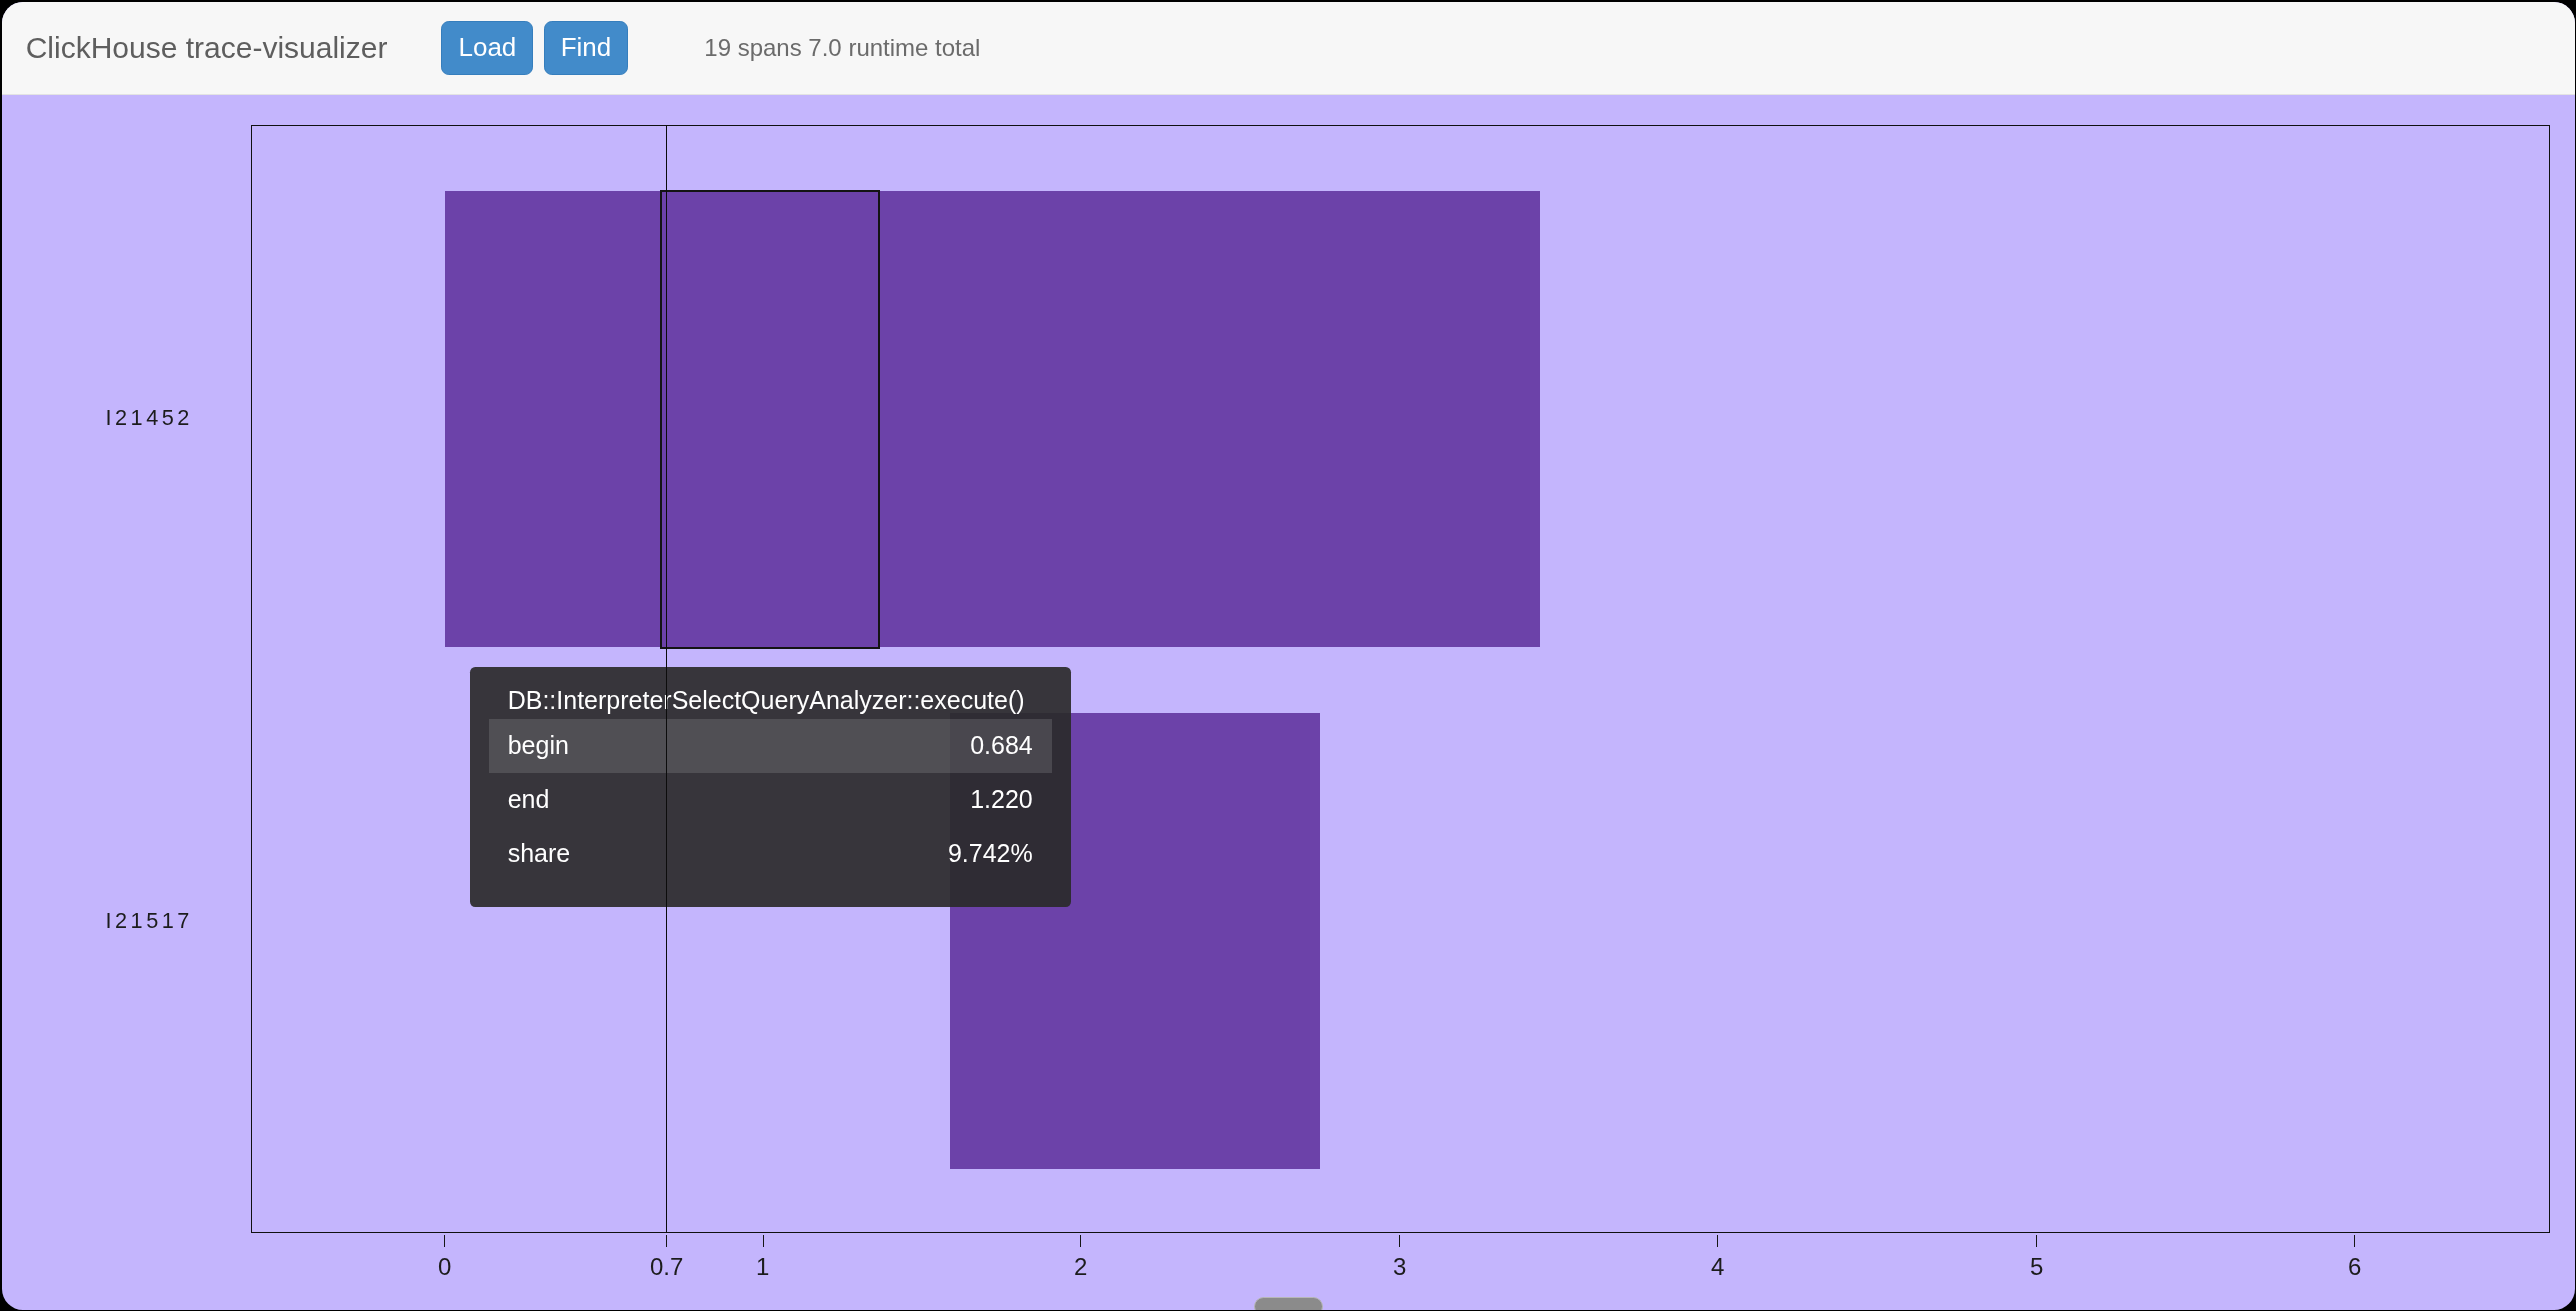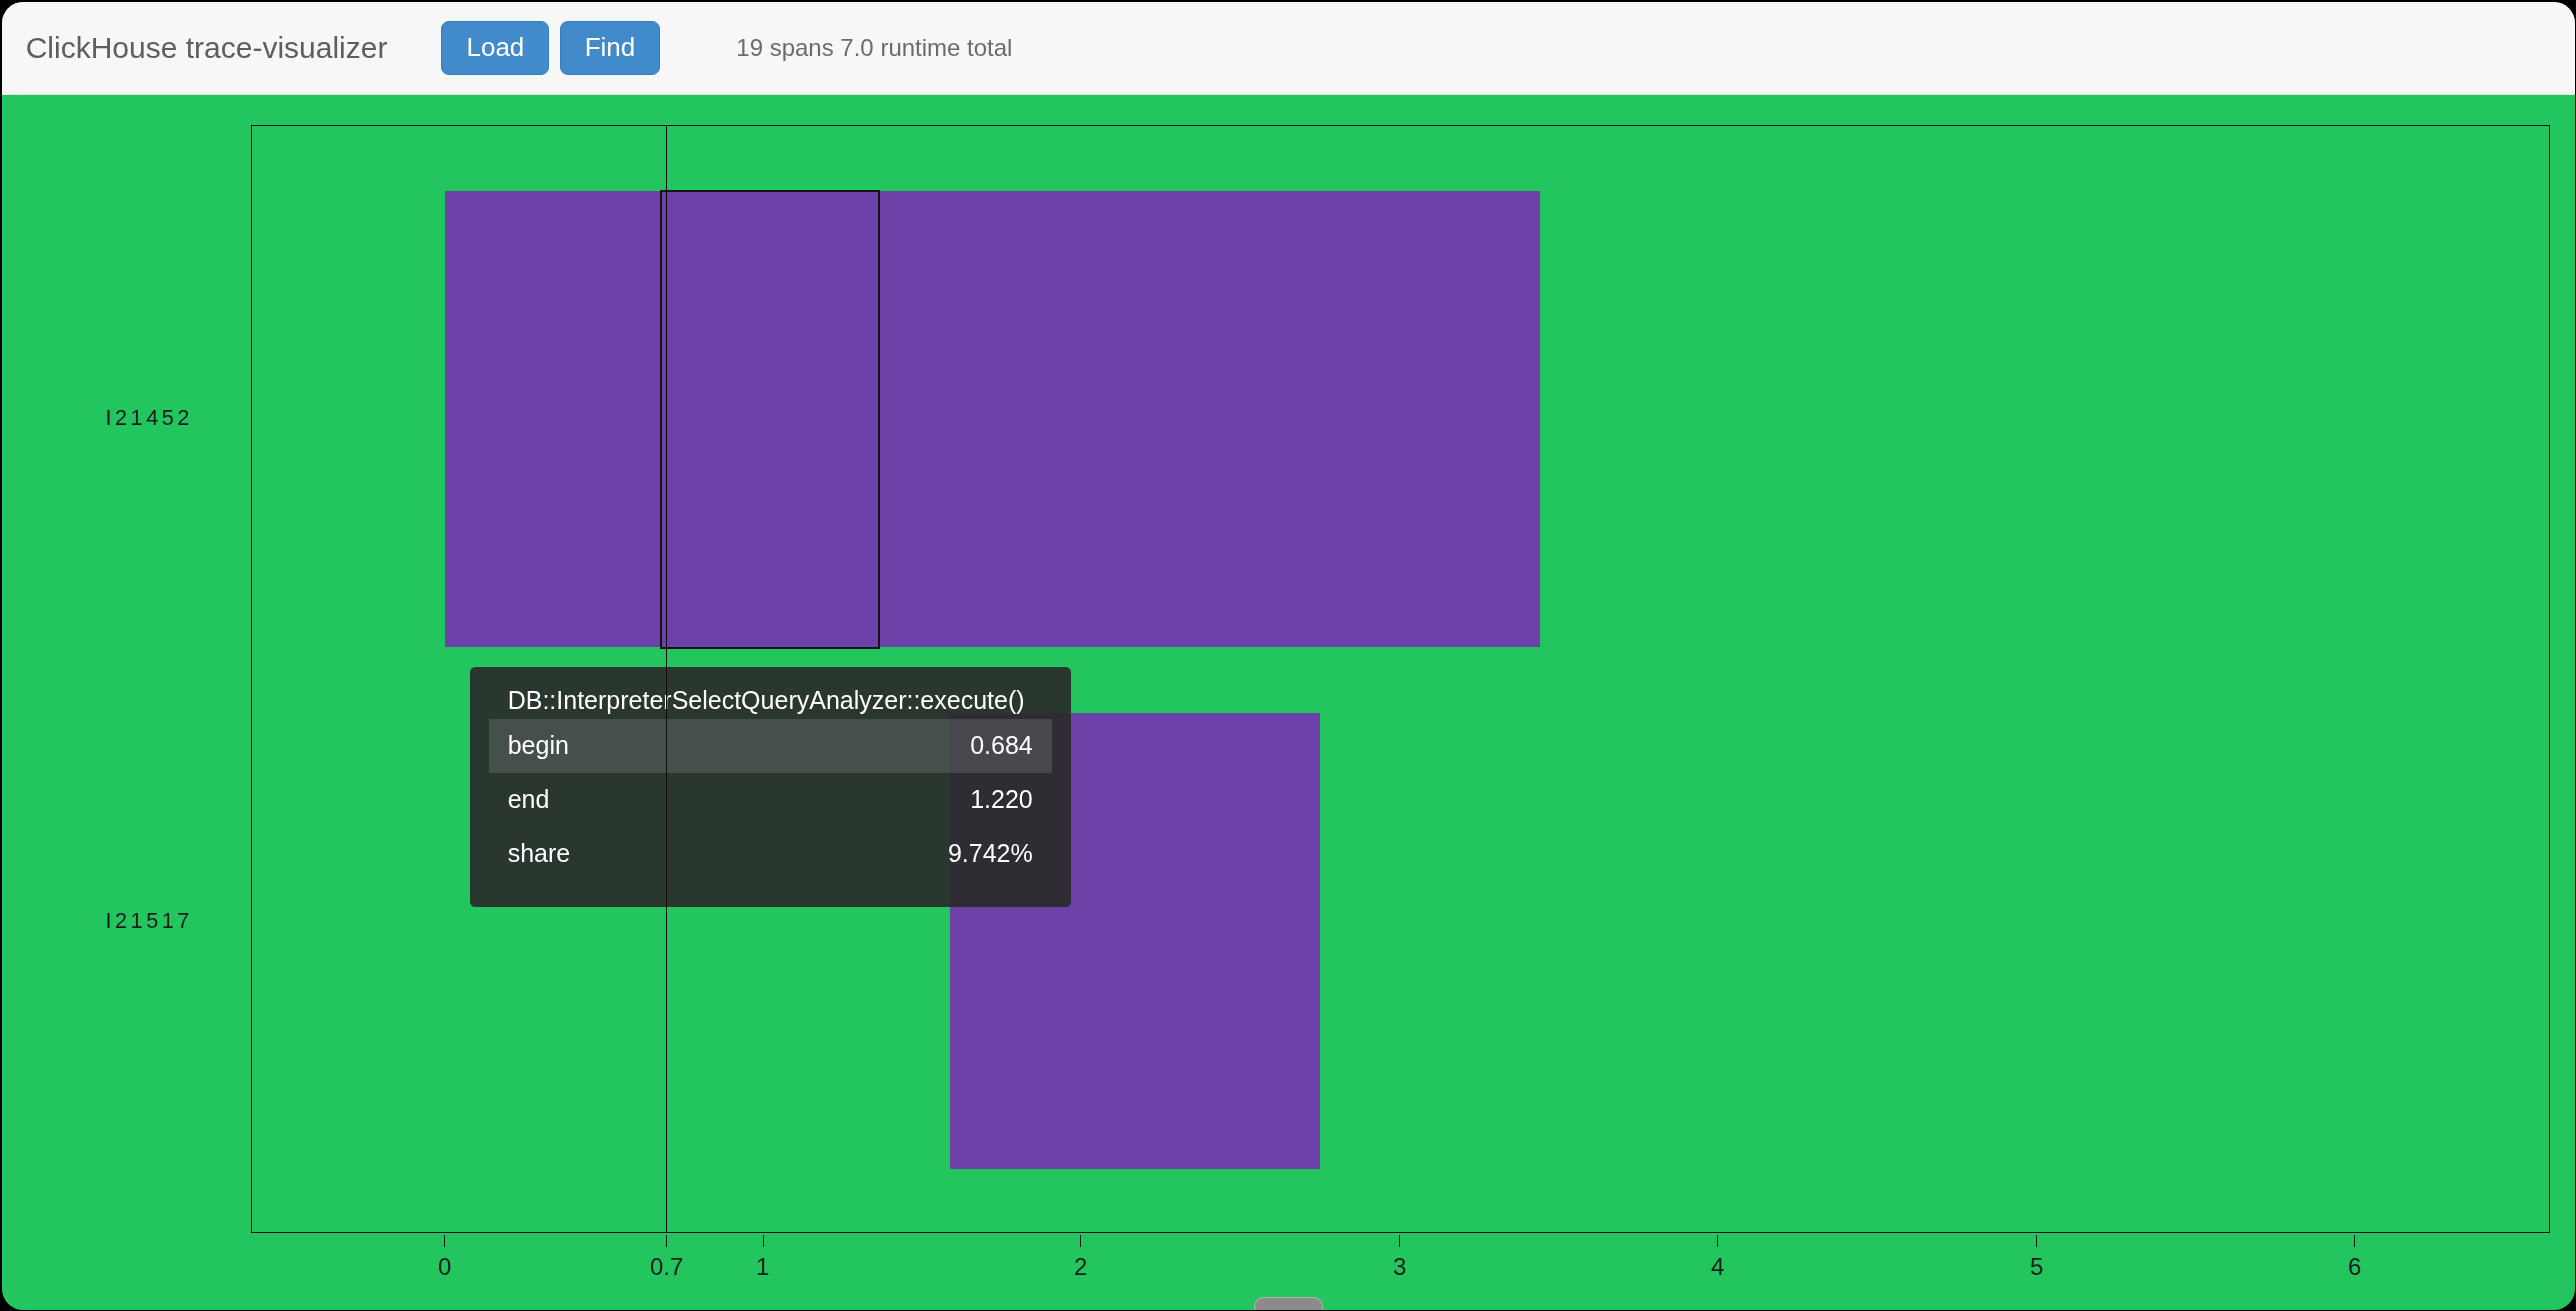--- a/index.html
+++ b/index.html
@@ -1,24 +1,24 @@
 <!DOCTYPE html>
 <html style="font-size:14px"><head>
 <meta charset="utf-8">
 <style>
   html,body{margin:0;padding:0;background:#000;width:2576px;height:1311px;overflow:hidden;
             font-family:"Liberation Sans",sans-serif;}
-  .window{position:absolute;left:1.7px;top:1.7px;width:2573px;height:1308px;background:#22c55e;
+  .window{position:absolute;left:1.7px;top:1.7px;width:2573px;height:1308px;background:#c4b5fd;
           border-radius:21px;overflow:hidden;}
   
   .header{position:absolute;left:0;top:0;right:0;height:92px;background:#f7f7f7;
           border-bottom:1.7px solid #e3e3e3;display:flex;align-items:center;}
   .app-title{margin-left:24px;font-size:30px;color:#5e5e5e;white-space:nowrap;}
   .btn-group{margin-left:54px;display:flex;gap:10.4px;}
-  .btn{height:54px;padding:0 24px;font-size:26px;color:#ffffff;background:#428bca;
+  .btn{height:54px;padding:0 16px;font-size:26px;color:#ffffff;background:#428bca;
        border:0.9px solid #357ebd;border-radius:7.8px;display:flex;align-items:center;
        justify-content:center;cursor:pointer;font-family:"Liberation Sans",sans-serif;}
   .status-text{margin-left:76px;font-size:24px;color:#6b6b6b;white-space:nowrap;}
   
   #stage{position:absolute;left:0;top:94px;right:0;bottom:0;}
   .abs{position:absolute;}
   .chart-box{border:1.7px solid #101010;background:transparent;box-sizing:border-box;}
   .span-bar{background:#6c42a9;z-index:1;}
   .highlight-rect{border:2.6px solid #141414;background:transparent;box-sizing:border-box;z-index:2;}
   .crosshair{width:1.7px;background:#0c0c0c;z-index:40;}

